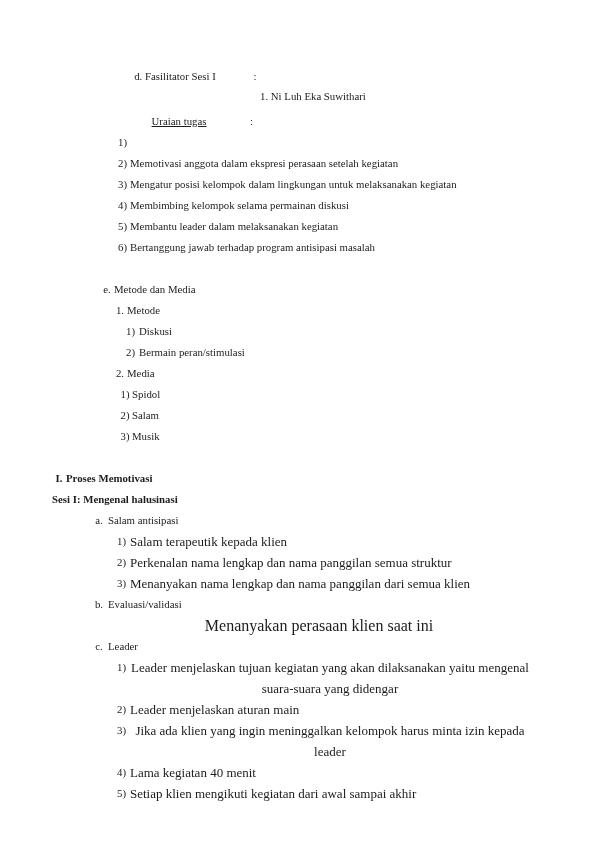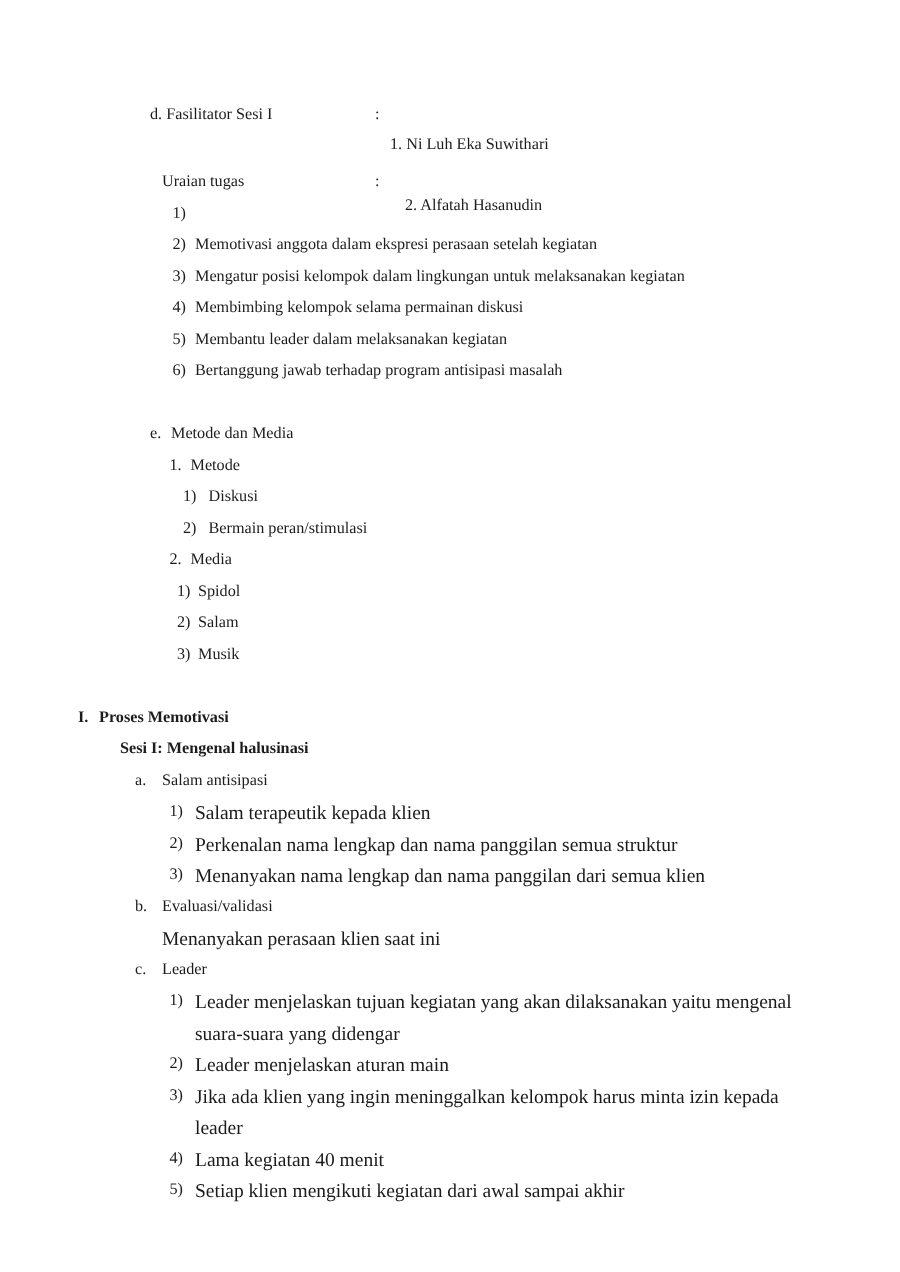--- a/index.html
+++ b/index.html
@@ -15,20 +15,21 @@
     color: #1b1b1b;
     overflow: hidden;
   }
 
   .page {
     position: relative;
     width: 600px;
     height: 676px;
     background: #ffffff;
     box-sizing: border-box;
+    text-align: center;
   }
 
   .doc-body {
     position: absolute;
     left: 0;
     top: 0;
     width: 600px;
   }
 
   
@@ -68,75 +69,70 @@
   
   #blk-fasilitator { left: 100px; top: 66px; }
   .fasil-row { display: flex; align-items: flex-start; }
   .fasil-label { flex: none; width: 150px; font-size: 10.8px; line-height: 21px; }
   .fasil-colon { flex: none; width: 10px; font-size: 10.8px; line-height: 21px; }
   .fasil-value { font-size: 10.8px; line-height: 21px; white-space: nowrap; margin-top: 20px; }
   .fasil-value2 { margin-left: 10px; }
 
   #blk-uraian { left: 108px; top: 111px; }
   .uraian-row { display: flex; align-items: flex-start; }
-  .uraian-label { flex: none; width: 142px; font-size: 10.8px; line-height: 21px; }
+  .uraian-label { flex: none; width: 142px; font-size: 10.8px; line-height: 21px; text-decoration: underline; }
   .uraian-colon { flex: none; font-size: 10.8px; line-height: 21px; }
 
   
   #blk-tugas { left: 115px; top: 132px; }
   #blk-tugas .marker { width: 15px; }
 
   
   #blk-metode-media { left: 100px; top: 279px; }
   #blk-metode-media .lvl-a { margin-left: 0px; }
   #blk-metode-media .lvl-b { margin-left: 13px; }
   #blk-metode-media .lvl-c { margin-left: 22px; }
   #blk-metode-media .lvl-d { margin-left: 18px; }
   #blk-metode-media .marker { width: 14px; }
   #blk-metode-media .marker.wide { width: 17px; }
 
   
   #blk-proses { left: 52px; top: 468px; }
   #blk-proses .sec-row { display: flex; }
   #blk-proses .sec-marker { flex: none; width: 14px; }
-  #blk-proses .sub-head { margin-left: 28px; }
+  #blk-proses .sub-head { }
 
   
   #blk-letters { left: 90px; top: 510px; }
   .letter-row { display: flex; align-items: flex-start; }
   .letter-marker { flex: none; width: 18px; font-size: 10.8px; line-height: 21px; }
   .letter-text { font-size: 10.8px; line-height: 21px; }
 
   .num-sub { margin-left: 23px; }
   .num-row { display: flex; align-items: flex-start; }
   .num-marker { flex: none; width: 17px; font-size: 10.8px; line-height: 21px; }
   .num-text { font-size: 13px; line-height: 21px; max-width: 400px; }
 
-  .plain-sub { margin-left: 18px; font-size: 13px; line-height: 21px; }
+  .plain-sub { margin-left: 18px; font-size: 16px; line-height: 21px; }
 </style>
 </head>
 <body style="background: rgb(255, 255, 255);">
 
 <div class="page">
   <div class="doc-body">
 
     <div class="blk" id="blk-fasilitator">
       <div class="fasil-row">
         <div class="fasil-label">
           <span>d.</span>
           <span>Fasilitator Sesi I</span>
         </div>
         <div class="fasil-colon">:</div>
         <div class="fasil-value">1. Ni Luh Eka Suwithari</div>
       </div>
-      <div class="fasil-row">
-        <div class="fasil-label"></div>
-        <div class="fasil-colon"></div>
-        <div class="fasil-value fasil-value2">2. Alfatah Hasanudin</div>
-      </div>
     </div>
 
     <div class="blk" id="blk-uraian">
       <div class="uraian-row">
         <div class="uraian-label">Uraian tugas</div>
         <div class="uraian-colon">:</div>
       </div>
     </div>
 
     <div class="blk" id="blk-tugas">

